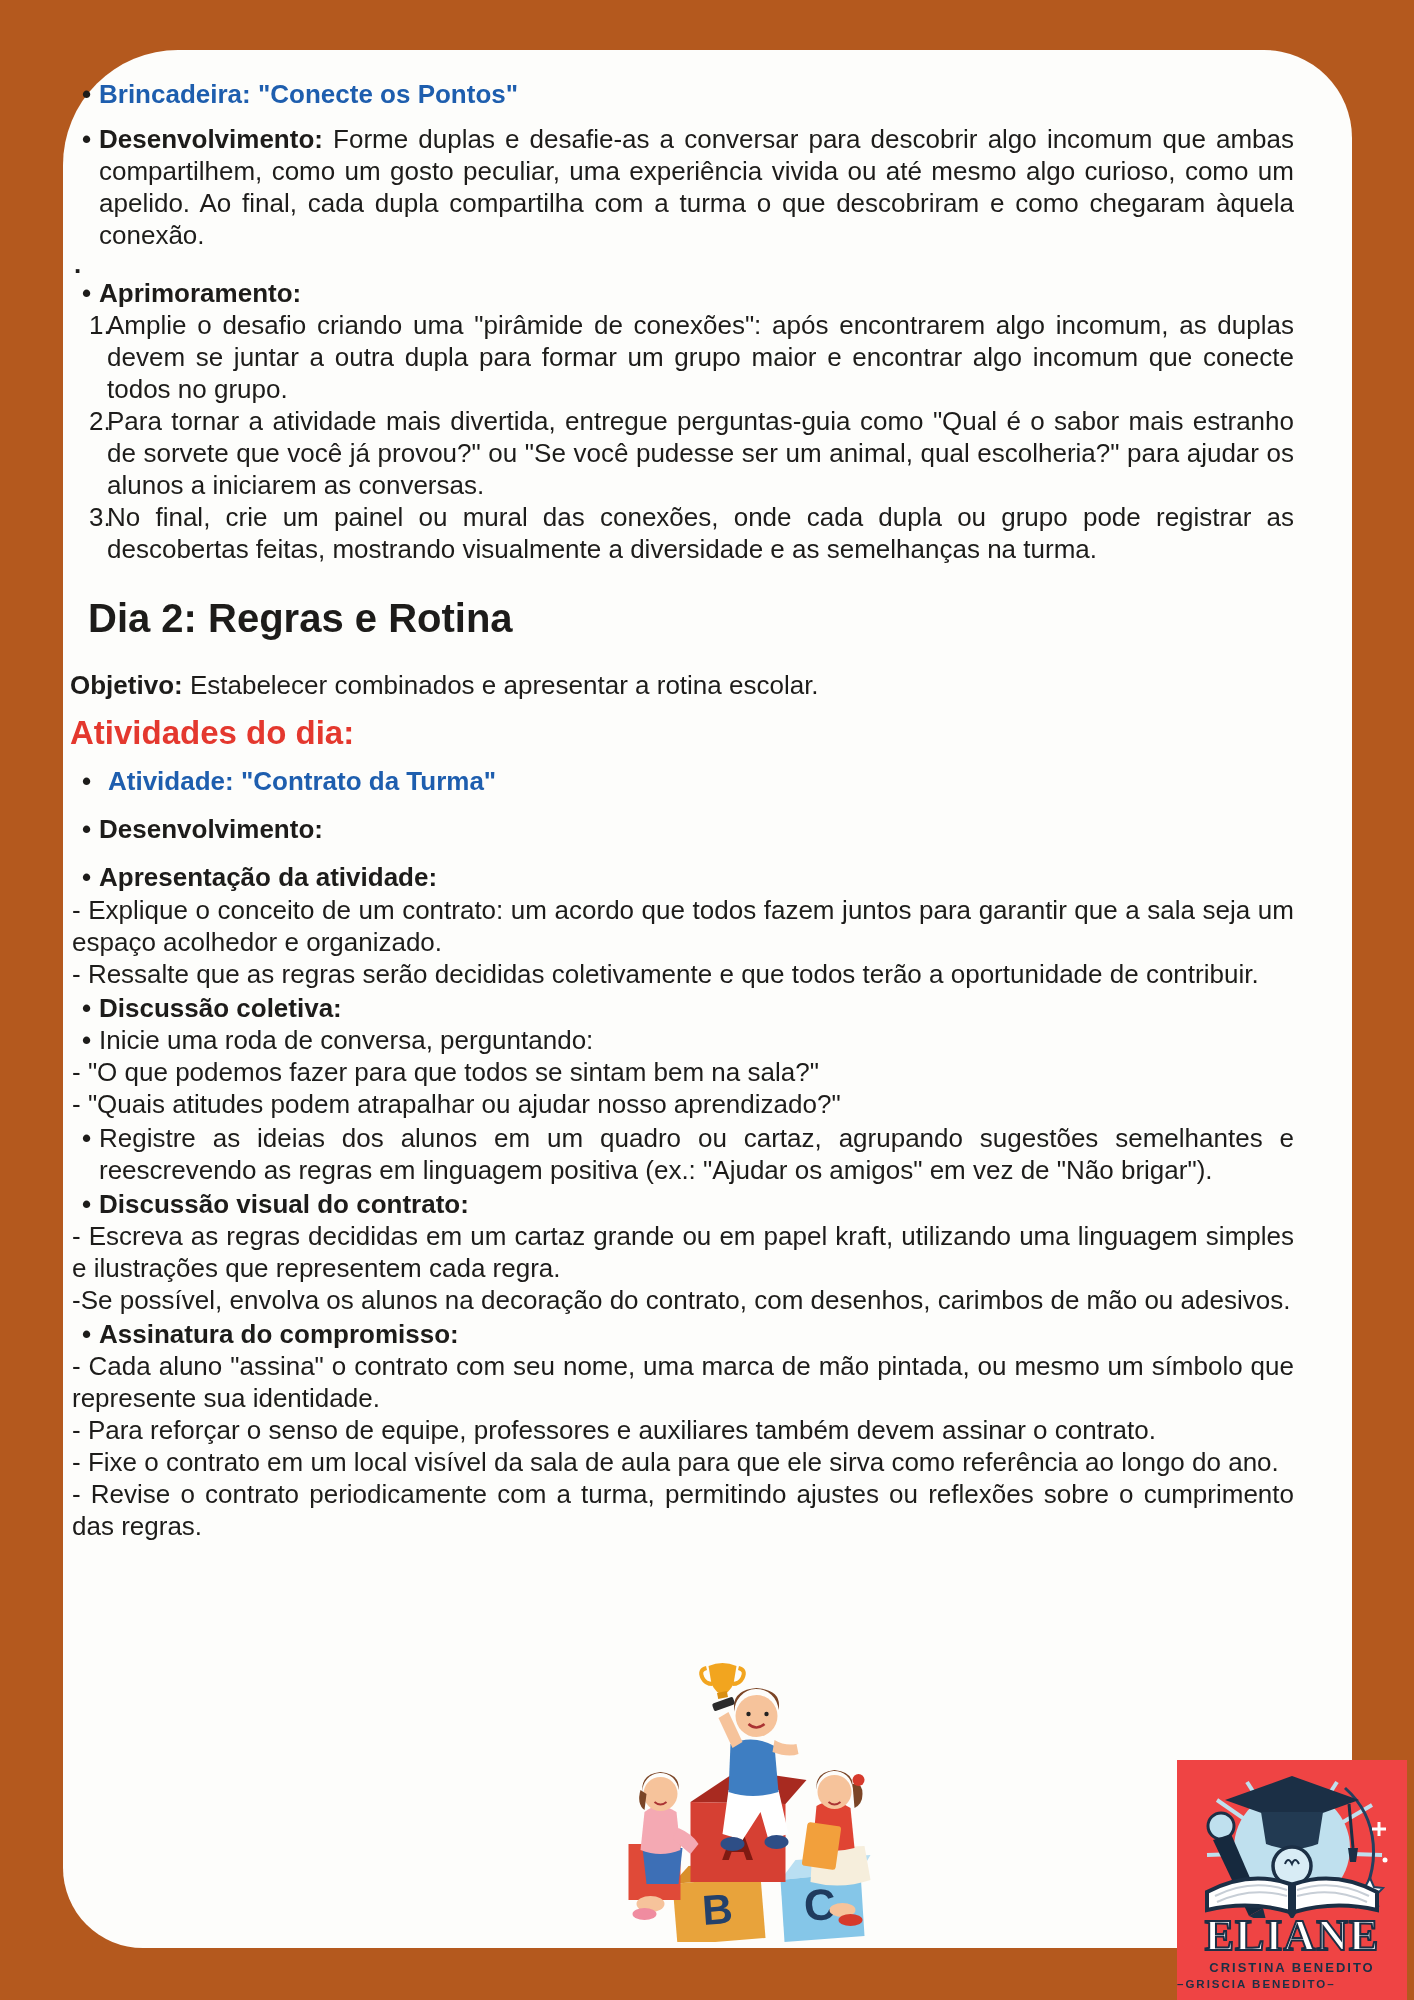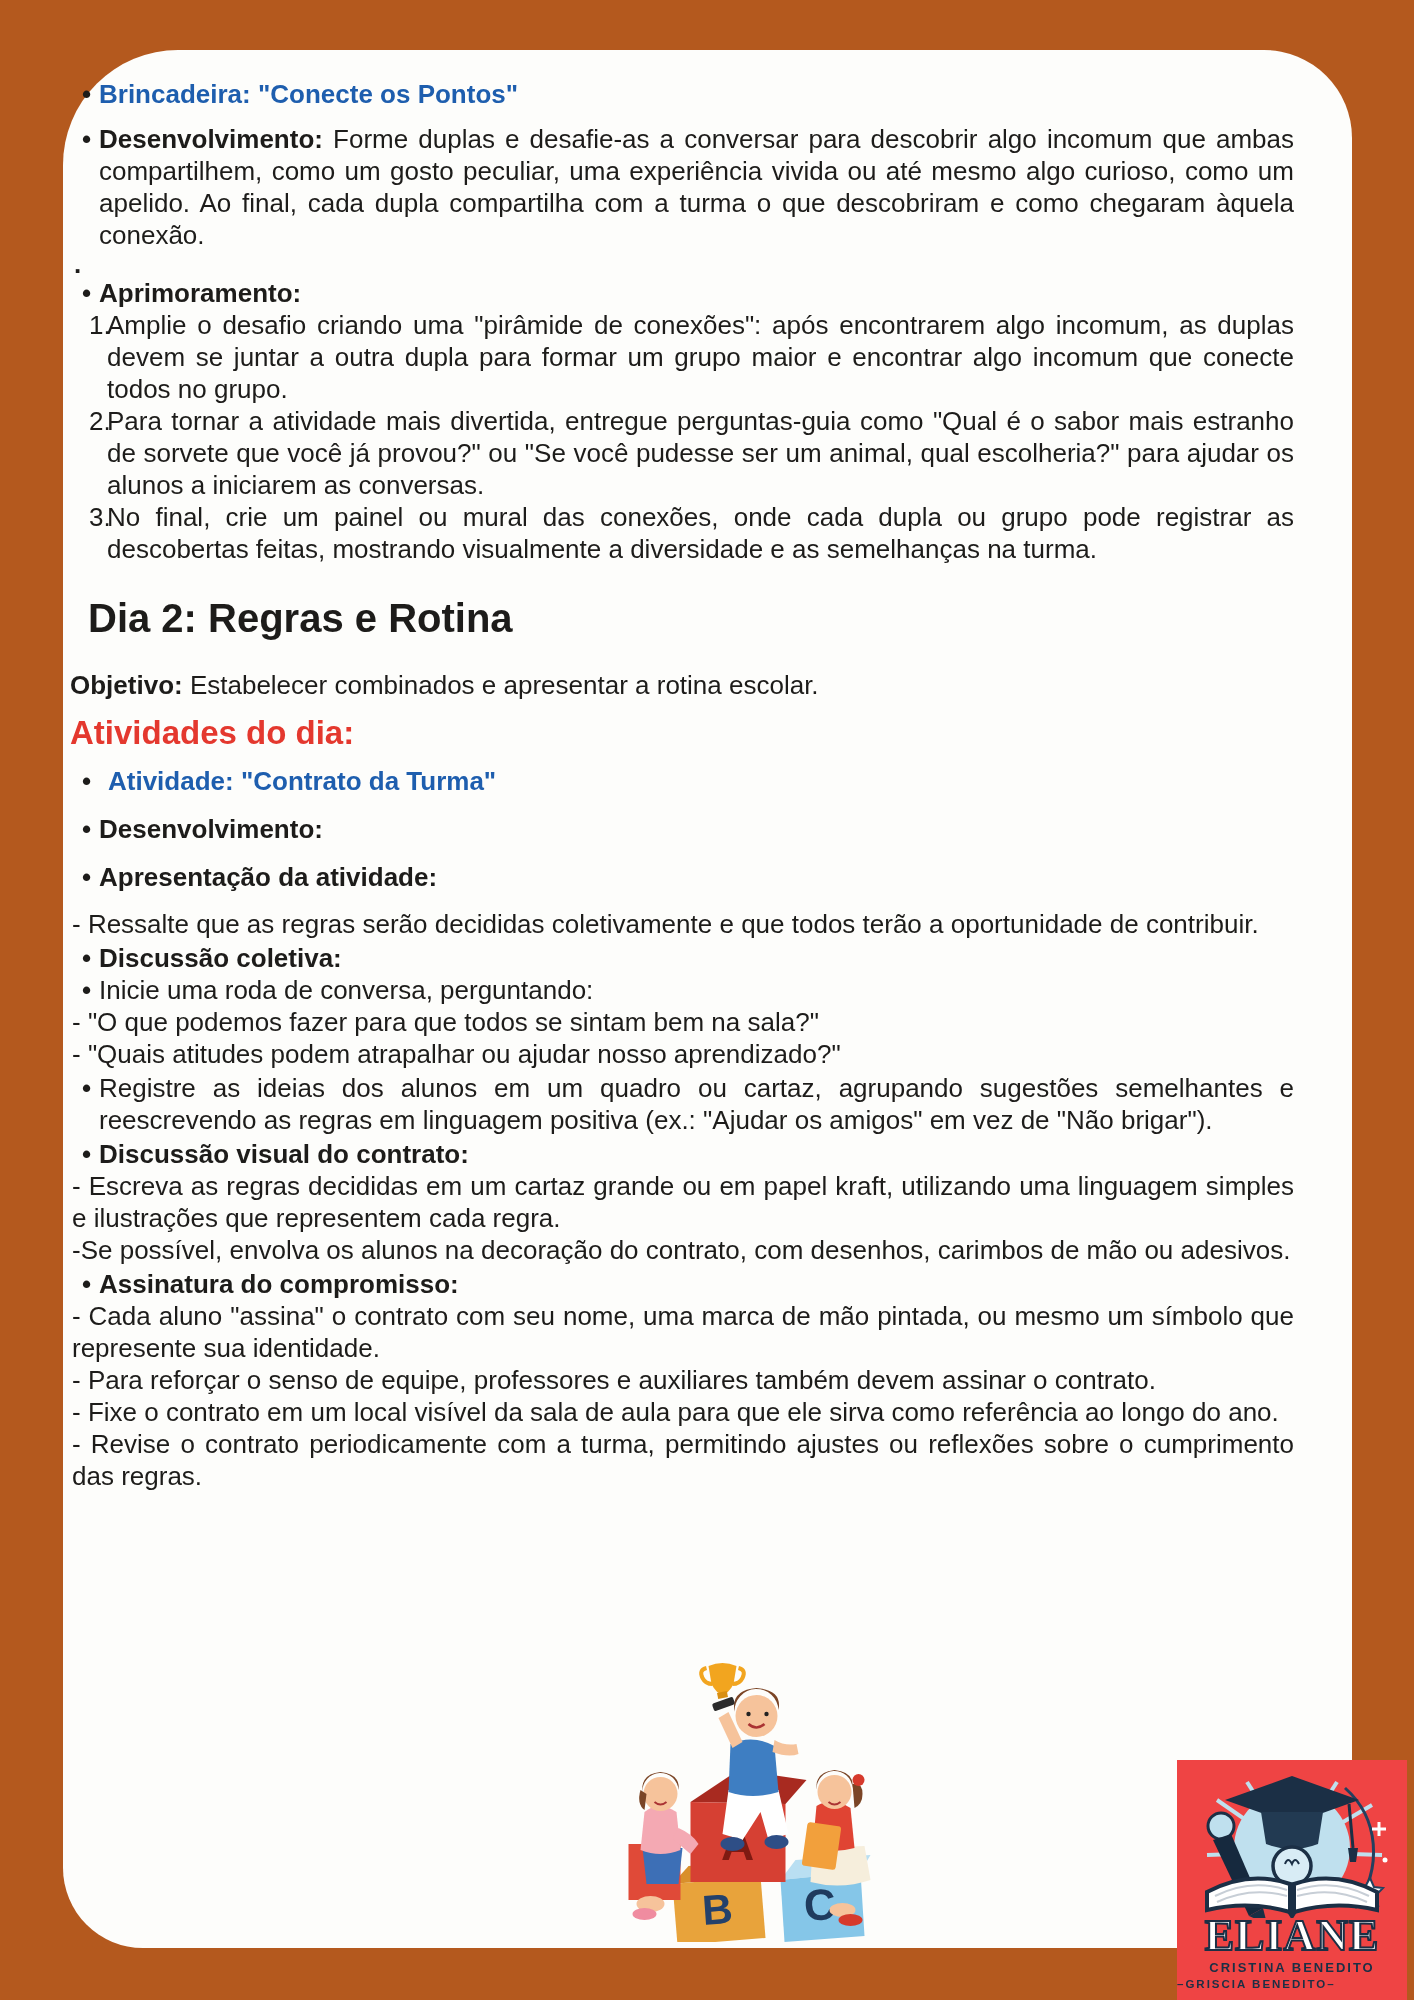--- a/index.html
+++ b/index.html
@@ -17,21 +17,21 @@
     padding:28px 58px 0 5px;
     font-size:26px;line-height:32px;
   }
   .b{font-weight:bold;}
   .blue{color:#1E5EAE;}
   .red-head{color:#E4382E;font-weight:bold;margin:0 0 16px 2px;font-size:33px;}
   .li{position:relative;padding-left:31px;text-align:justify;margin:0;}
   .li::before{content:"\2022";position:absolute;left:14px;color:#1D1C1A;font-weight:bold;}
   .game{margin-bottom:13px;}
   .sp{margin-bottom:16px;}
-  .sp2{margin-bottom:15px;}
+  .sp2{margin-bottom:1px;}
   .tgap{margin-top:2px;}
   .stray{margin-left:6px;line-height:26px;font-weight:bold;}
   .numlist{list-style:none;counter-reset:item;margin:0;padding:0;}
   .numlist li{counter-increment:item;position:relative;padding-left:39px;text-align:justify;}
   .numlist li::before{content:counter(item) ".";position:absolute;left:21px;}
   h1{font-size:40px;line-height:46px;margin:30px 0 28px 20px;letter-spacing:0;}
   .obj{margin:12px 0 16px 2px;text-align:left;}
   .dash{margin:0;padding-left:4px;text-align:justify;}
   .illustration{position:absolute;left:618px;top:1652px;width:255px;height:290px;}
   .logo{
@@ -82,20 +82,21 @@
   <p class="obj">
     <span class="b">Objetivo:</span><span> Estabelecer combinados e apresentar a rotina escolar.</span>
   </p>
 
   <p class="red-head">Atividades do dia:</p>
 
   <div class="li b blue sp" style="padding-left:40px">Atividade: "Contrato da Turma"</div>
   <div class="li b sp">Desenvolvimento:</div>
   <div class="li b sp2">Apresentação da atividade:</div>
 
+  <p class="dash">- Explique o conceito de um contrato: um acordo que todos fazem juntos para garantir que a sala seja um espaço acolhedor e organizado.</p>
   <p class="dash">- Ressalte que as regras serão decididas coletivamente e que todos terão a oportunidade de contribuir.</p>
 
   <div class="li b tgap">Discussão coletiva:</div>
   <div class="li">Inicie uma roda de conversa, perguntando:</div>
   <p class="dash">- "O que podemos fazer para que todos se sintam bem na sala?"</p>
   <p class="dash">- "Quais atitudes podem atrapalhar ou ajudar nosso aprendizado?"</p>
 
   <div class="li tgap">Registre as ideias dos alunos em um quadro ou cartaz, agrupando sugestões semelhantes e reescrevendo as regras em linguagem positiva (ex.: "Ajudar os amigos" em vez de "Não brigar").</div>
 
   <div class="li b tgap">Discussão visual do contrato:</div>

